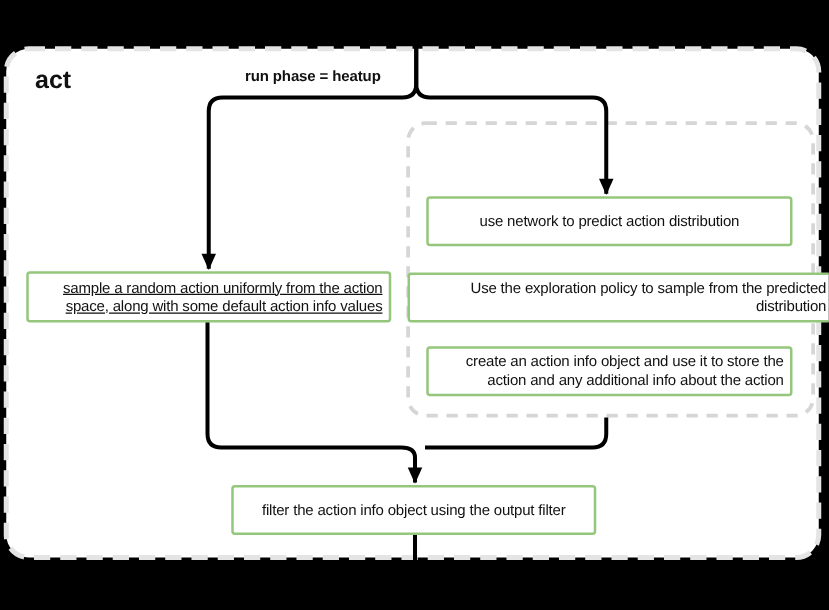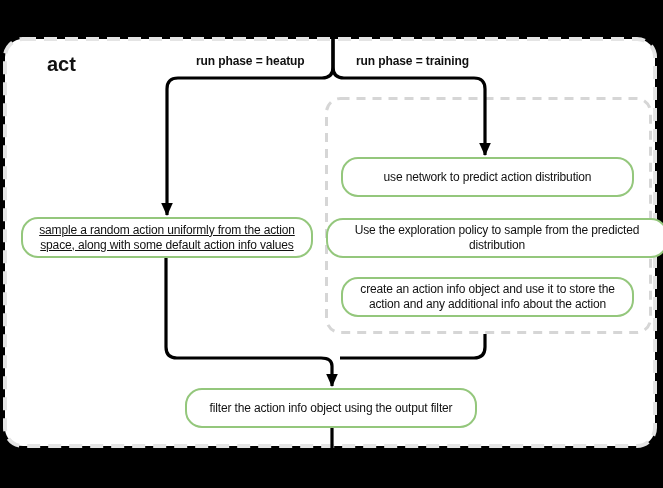--- a/index.html
+++ b/index.html
@@ -8,41 +8,41 @@
     background:var(--canvas-bg,#000);
     font-family:"Liberation Sans","DejaVu Sans",sans-serif;
     -webkit-font-smoothing:antialiased;
   }
   .stage{position:absolute;inset:0;width:663px;height:488px;}
   svg.layer{position:absolute;left:0;top:0;width:663px;height:488px;}
   svg.arrows{pointer-events:none;}
 
   .act-title{
     position:absolute;left:28px;top:53px;
-    font-size:20px;font-weight:bold;line-height:22px;color:var(--text,#111);margin-left:19px;
+    font-size:20px;font-weight:bold;line-height:22px;color:var(--text,#111);
   }
   .choose-title{
     position:absolute;left:343px;top:103px;width:110px;
     font-size:20px;font-weight:bold;line-height:22px;color:var(--text,#111);
   }
   .edge-label{
     position:absolute;top:54px;
     font-size:12px;font-weight:bold;line-height:14px;
     color:var(--text,#111);letter-spacing:-0.1px;white-space:nowrap;
   }
   .edge-label.heatup{left:196px;}
   .edge-label.training{left:356px;}
 
   .node{
     position:absolute;box-sizing:border-box;
     background:var(--node-fill,#fff);
     border:2.5px solid var(--accent-green,#94c77c);
-    border-radius:17px;
+    border-radius:3px;
     display:flex;align-items:center;justify-content:center;
-    text-align:center;
+    text-align:right;
     font-size:12px;line-height:15px;letter-spacing:-0.15px;
     color:var(--text,#111);
     padding:2px 5px;
   }
   .node.sample {left:21px; top:217px;width:292px;height:41px;text-decoration:underline;}
   .node.predict{left:341px;top:157px;width:293px;height:40px;}
   .node.explore{left:326px;top:218px;width:342px;height:40px;}
   .node.create {left:341px;top:277px;width:293px;height:40px;}
   .node.filter {left:185px;top:388px;width:292px;height:40px;}
 </style>
@@ -51,21 +51,20 @@
 
 <div class="stage">
 
   <svg class="layer" viewBox="0 0 663 488">
     <rect x="5" y="39" width="650" height="407" rx="18" ry="18" style="fill:var(--node-fill);stroke:var(--container-dash);stroke-width:4;stroke-dasharray:13 8;"></rect>
     <rect x="326.5" y="98.5" width="324" height="234" rx="14" ry="14" style="fill:var(--node-fill);stroke:var(--subprocess-dash);stroke-width:3;stroke-dasharray:9 7;"></rect>
   </svg>
 
   <div class="act-title">act</div>
   <div class="edge-label heatup">run phase = heatup</div>
-  <div class="edge-label training">run phase = training</div>
 
   <div class="node sample">sample a random action uniformly from the action space, along with some default action info values</div>
   <div class="node predict">use network to predict action distribution</div>
   <div class="node explore">Use the exploration policy to sample from the predicted distribution</div>
   <div class="node create">create an action info object and use it to store the action and any additional info about the action</div>
   <div class="node filter">filter the action info object using the output filter</div>
 
   <svg class="layer arrows" viewBox="0 0 663 488">
     <defs>
       <marker id="ah" viewBox="0 0 16 16" markerWidth="16" markerHeight="16" refX="13.5" refY="8" orient="auto" markerUnits="userSpaceOnUse">

